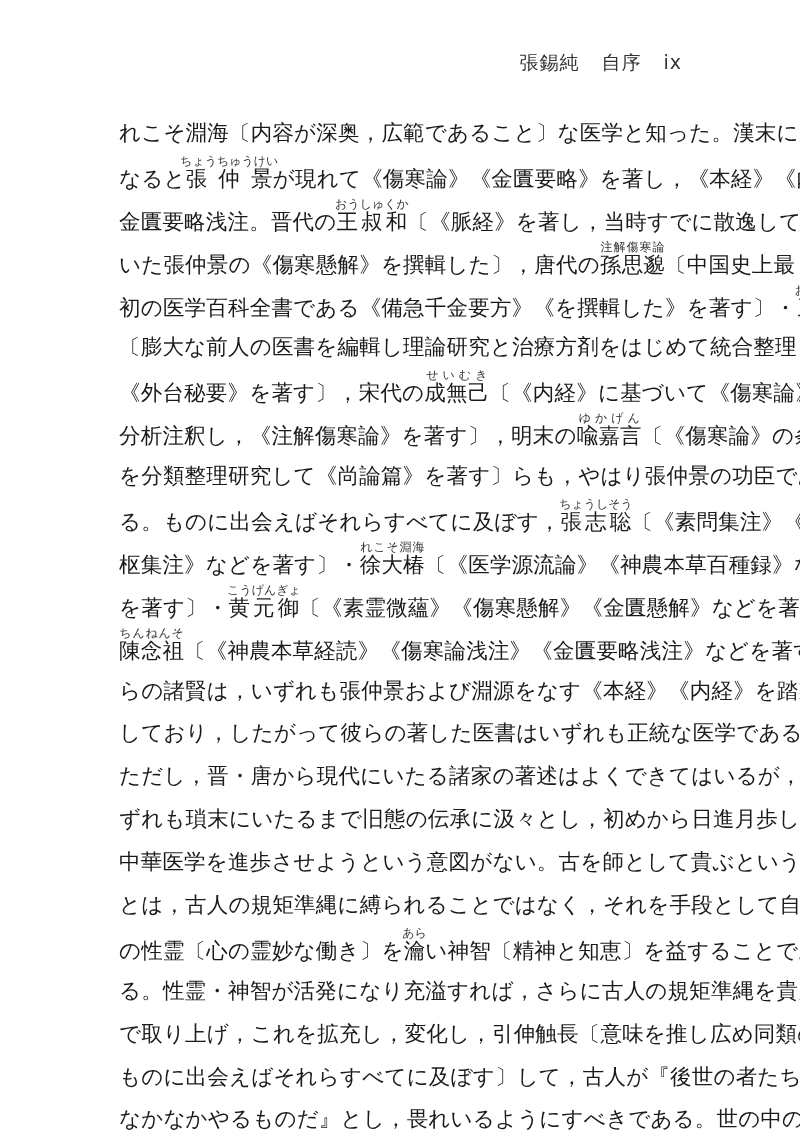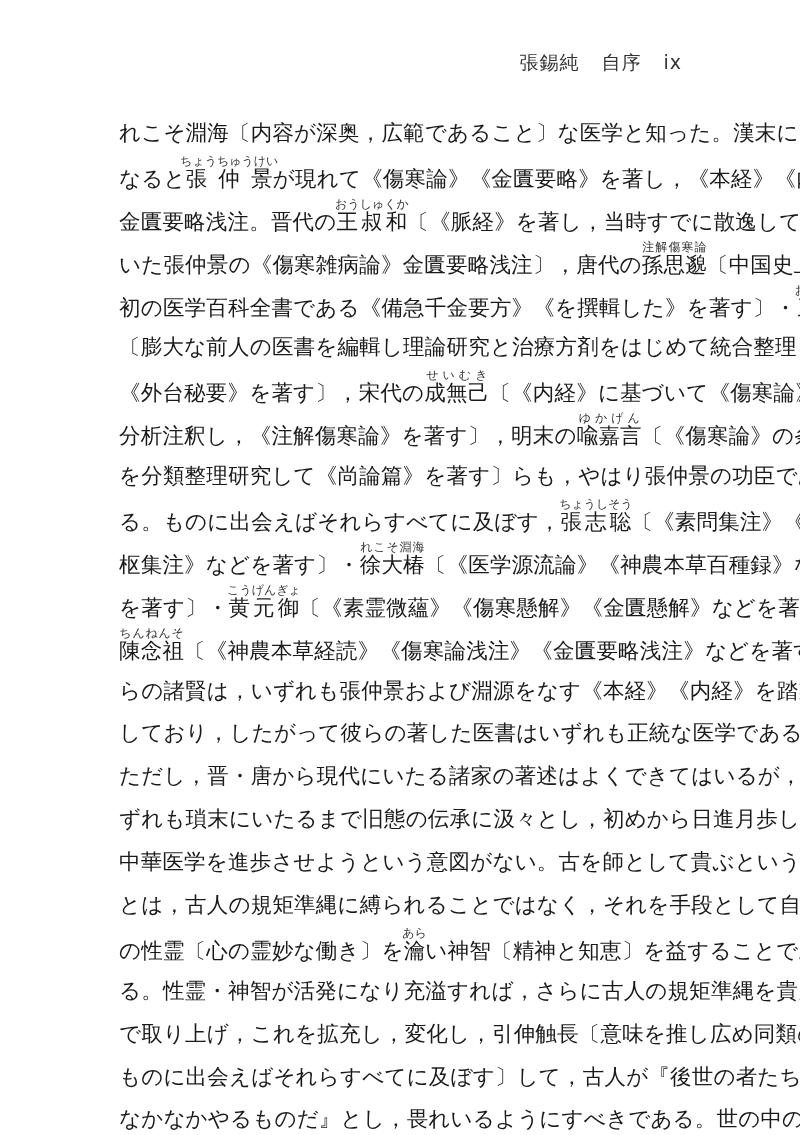--- a/index.html
+++ b/index.html
@@ -19,21 +19,21 @@
 <body>
 
 <div class="running-head">
   <span>張錫純</span><span>自序</span><span>ix</span>
 </div>
 
 <div class="body-text" id="body-text">
     <div class="line"><span>れこそ淵海〔内容が深奥，広範であること〕な医学と知った。漢末に</span></div>
     <div class="line"><span>なると</span><ruby><span>張仲景</span><rt>ちょうちゅうけい</rt></ruby><span>が現れて《傷寒論》《金匱要略》を著し，《本経》《内経》</span></div>
     <div class="line"><span>金匱要略浅注。晋代の</span><ruby><span>王叔和</span><rt>おうしゅくか</rt></ruby><span>〔《脈経》を著し，当時すでに散逸して</span></div>
-    <div class="line"><span>いた張仲景の《傷寒雑病論》金匱要略浅注〕，唐代の</span><ruby><span>孫思邈</span><rt>注解傷寒論</rt></ruby><span>〔中国史上最</span></div>
+    <div class="line"><span>いた張仲景の《傷寒懸解》を撰輯した〕，唐代の</span><ruby><span>孫思邈</span><rt>注解傷寒論</rt></ruby><span>〔中国史上最</span></div>
     <div class="line"><span>初の医学百科全書である《備急千金要方》《を撰輯した》を著す〕・</span><ruby><span>王燾</span><rt>おうとう</rt></ruby></div>
     <div class="line"><span>〔膨大な前人の医書を編輯し理論研究と治療方剤をはじめて統合整理し</span></div>
     <div class="line"><span>《外台秘要》を著す〕，宋代の</span><ruby><span>成無己</span><rt>せいむき</rt></ruby><span>〔《内経》に基づいて《傷寒論》を</span></div>
     <div class="line"><span>分析注釈し，《注解傷寒論》を著す〕，明末の</span><ruby><span>喩嘉言</span><rt>ゆかげん</rt></ruby><span>〔《傷寒論》の条文</span></div>
     <div class="line"><span>を分類整理研究して《尚論篇》を著す〕らも，やはり張仲景の功臣であ</span></div>
     <div class="line"><span>る。ものに出会えばそれらすべてに及ぼす，</span><ruby><span>張志聡</span><rt>ちょうしそう</rt></ruby><span>〔《素問集注》《霊</span></div>
     <div class="line"><span>枢集注》などを著す〕・</span><ruby><span>徐大椿</span><rt>れこそ淵海</rt></ruby><span>〔《医学源流論》《神農本草百種録》など</span></div>
     <div class="line"><span>を著す〕・</span><ruby><span>黄元御</span><rt>こうげんぎょ</rt></ruby><span>〔《素霊微蘊》《傷寒懸解》《金匱懸解》などを著す〕・</span></div>
     <div class="line"><ruby><span>陳念祖</span><rt>ちんねんそ</rt></ruby><span>〔《神農本草経読》《傷寒論浅注》《金匱要略浅注》などを著す〕</span></div>
     <div class="line"><span>らの諸賢は，いずれも張仲景および淵源をなす《本経》《内経》を踏襲</span></div>

